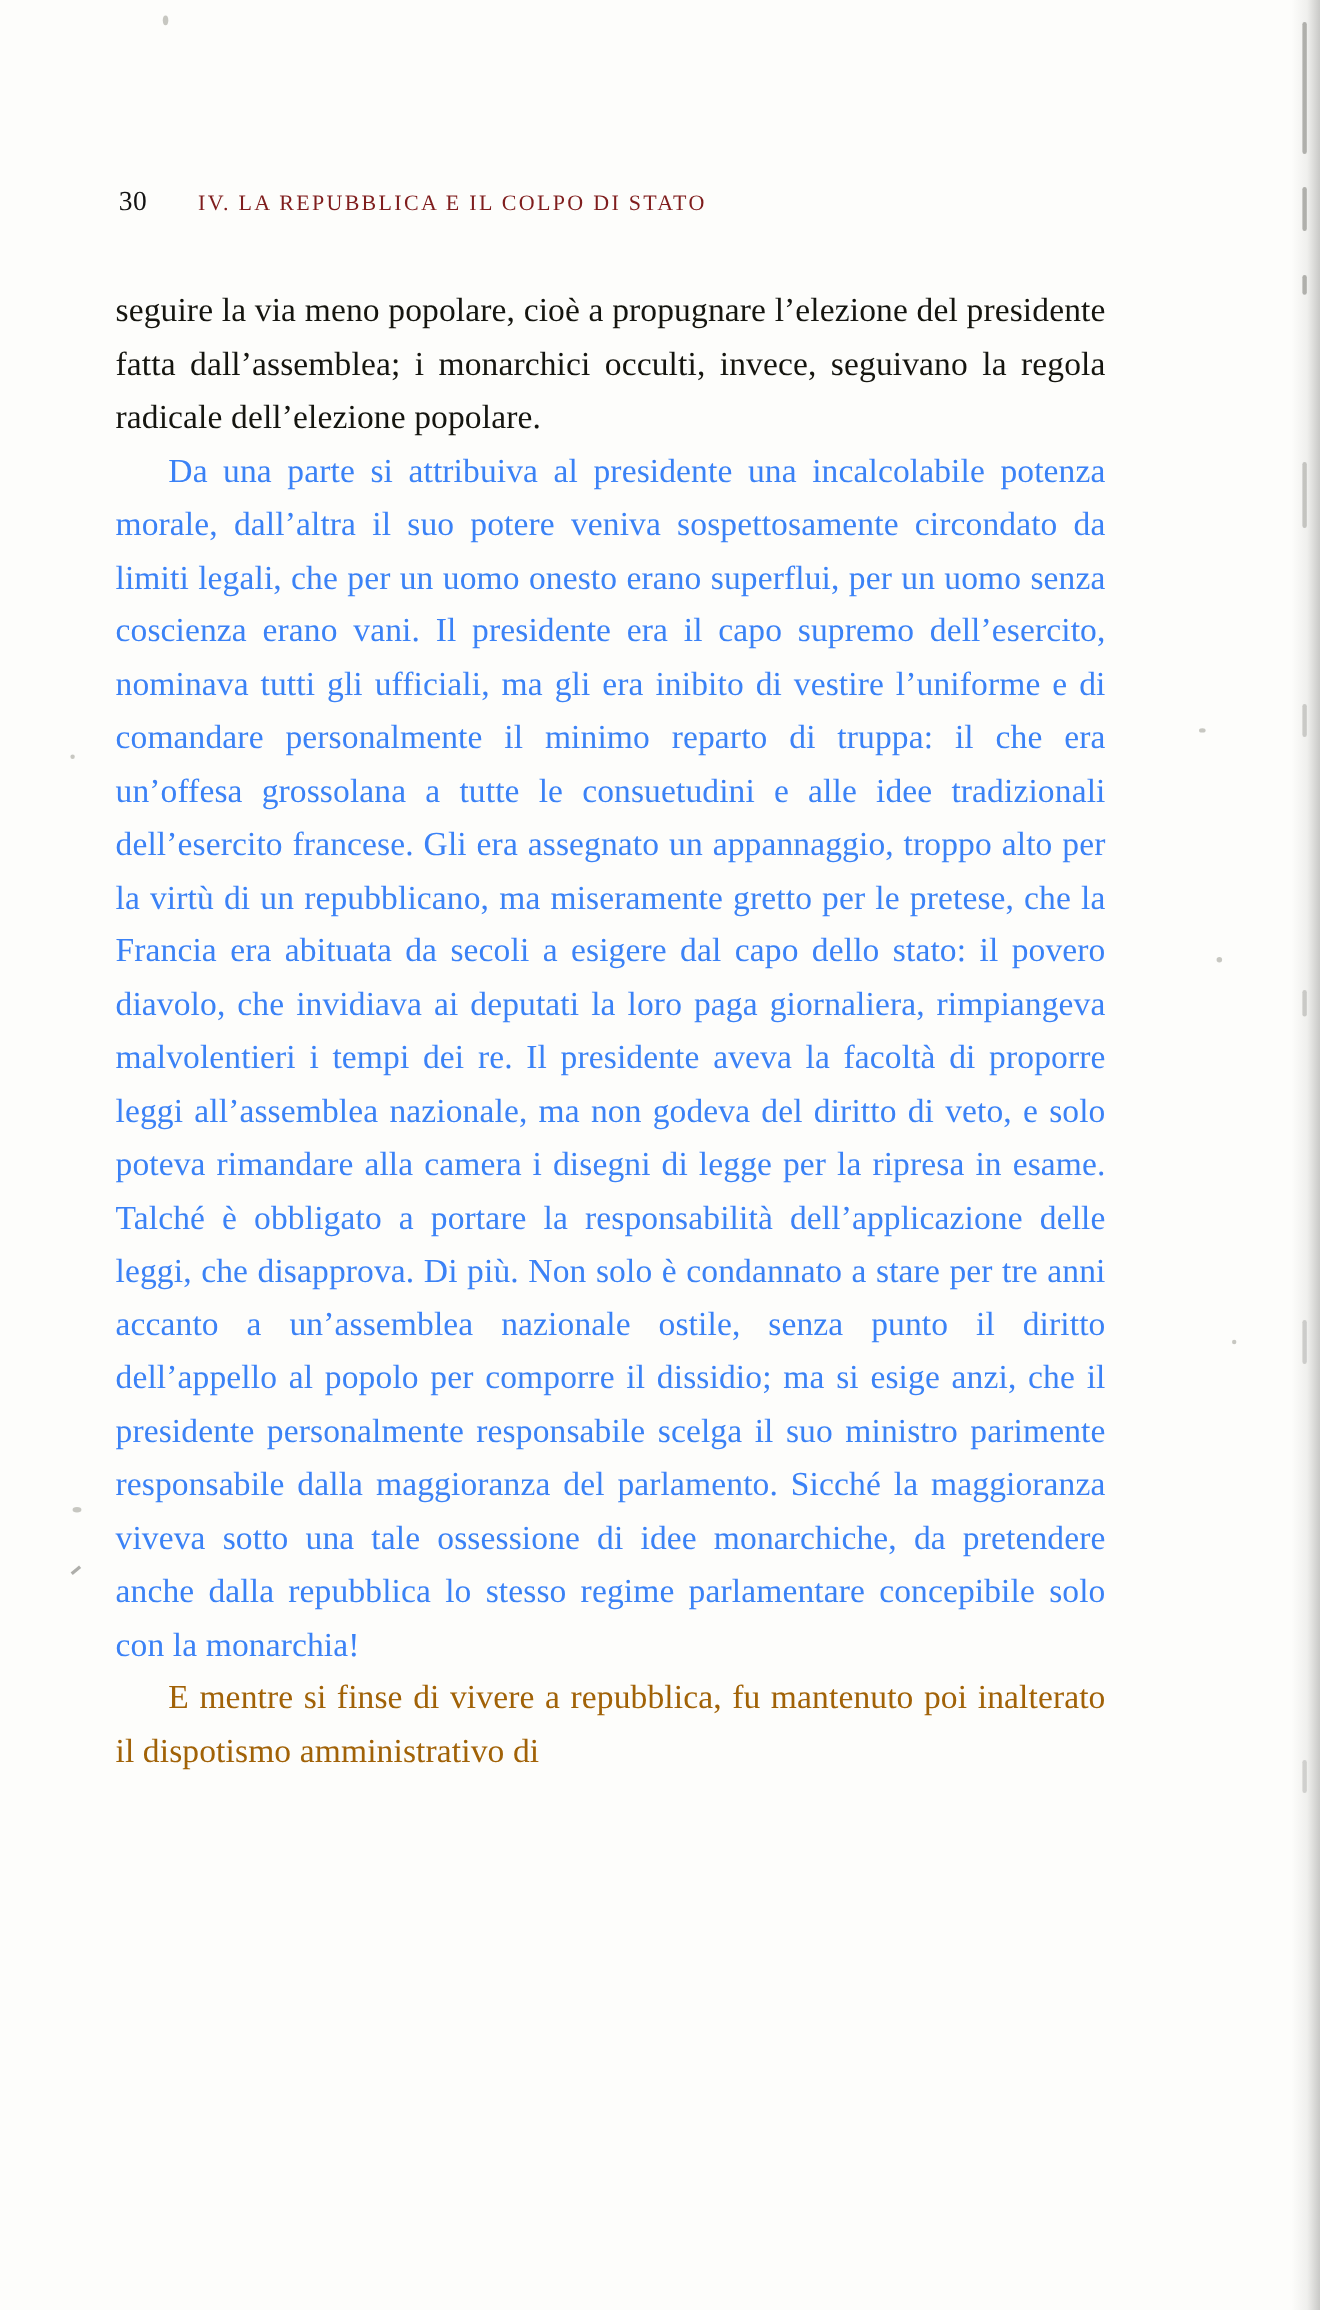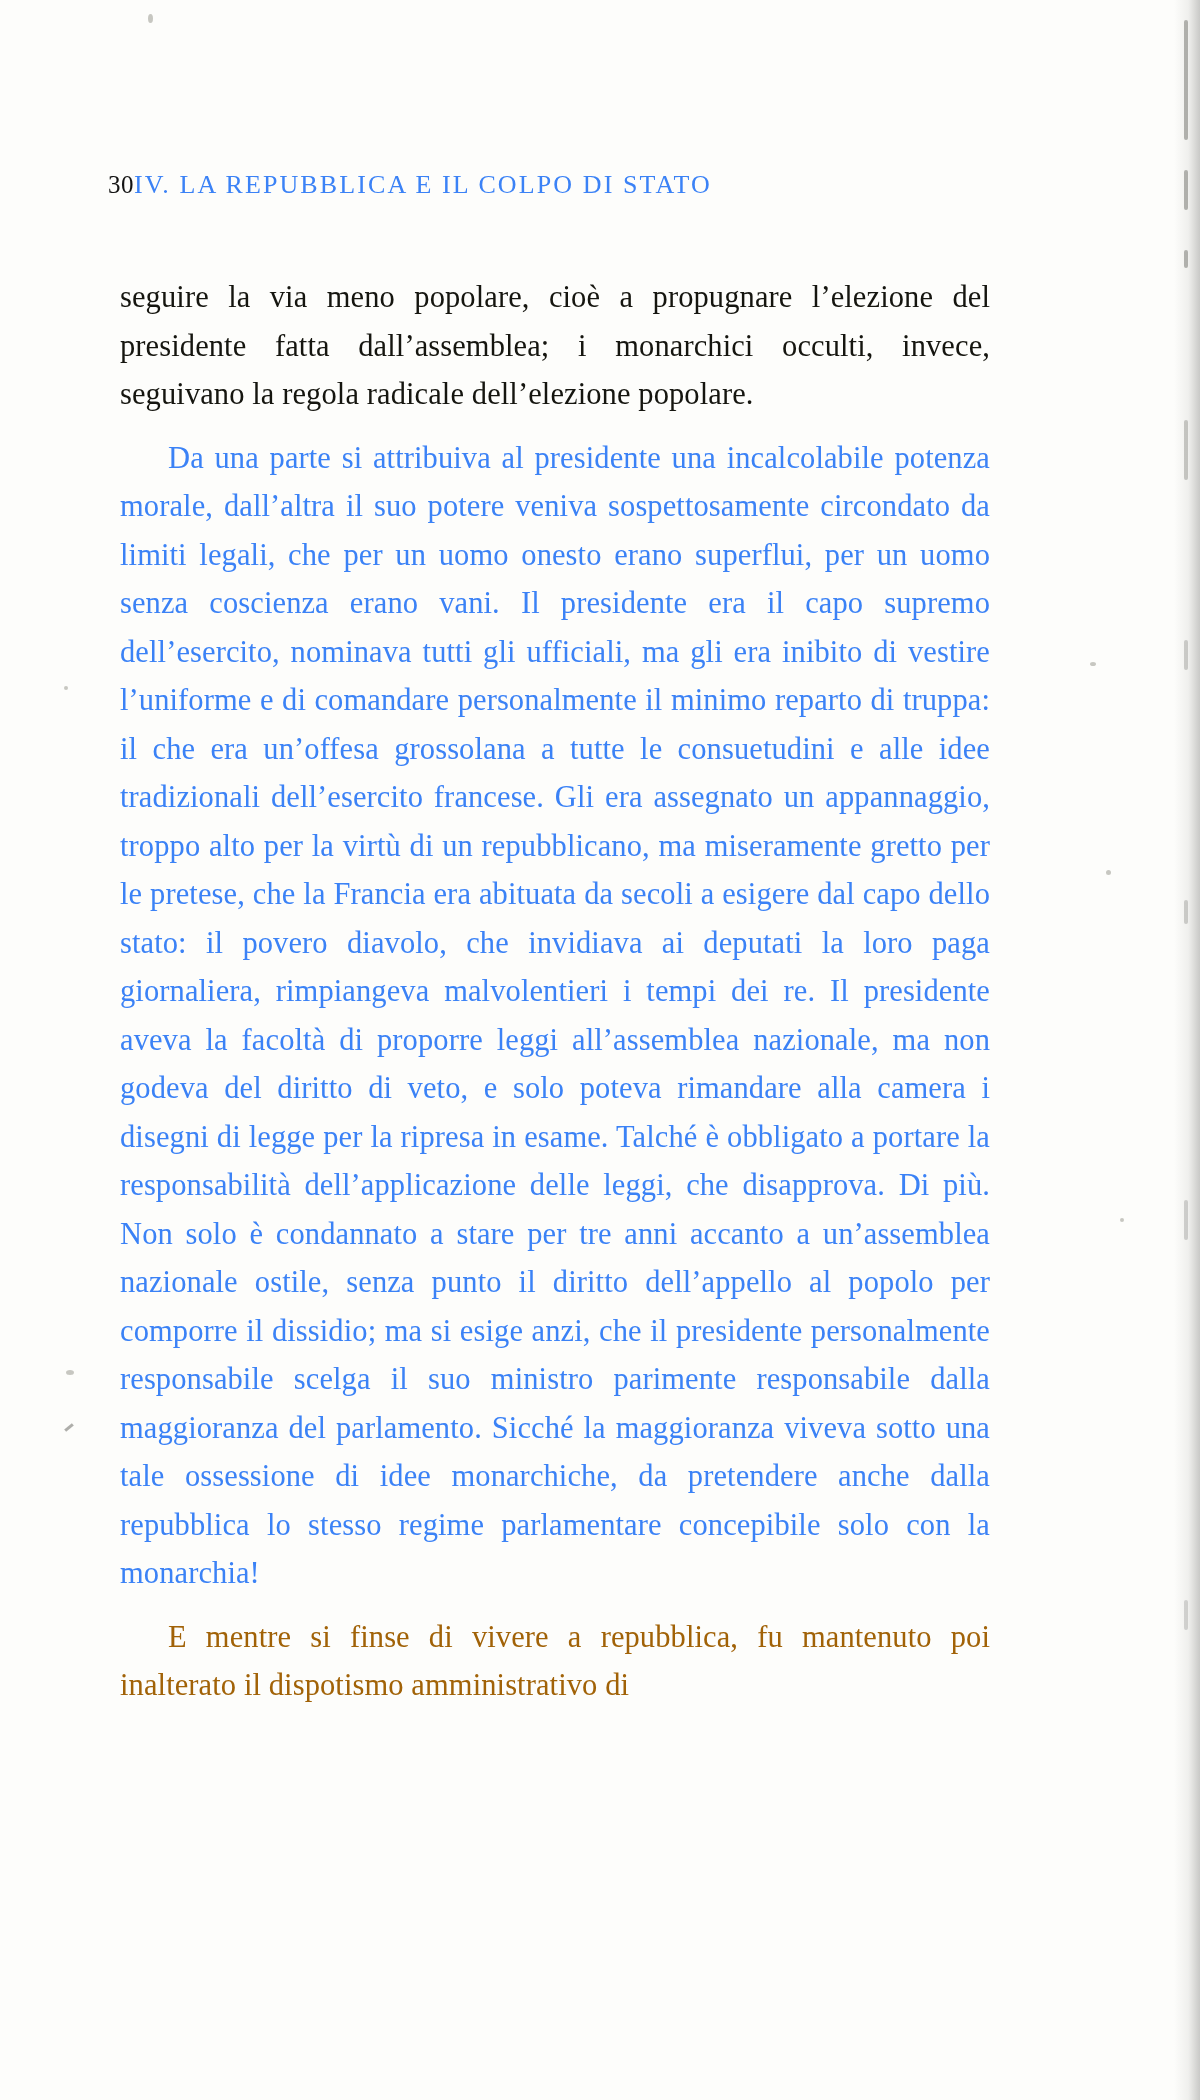--- a/index.html
+++ b/index.html
@@ -60,43 +60,44 @@
     top: 170px;
     width: 960px;
     display: flex;
     align-items: baseline;
   }
   .folio {
     font-size: 25px;
     letter-spacing: .5px;
     font-family: "Liberation Serif", serif;
     color: #131313;
+    margin-right: 46px;
   }
   .head-title {
-    font-size: 26px;
+    font-size: 20px;
     letter-spacing: 2.1px;
-    color: #3b82f6;
+    color: #7f1d1d;
     font-variant: small-caps;
     text-transform: uppercase;
   }
 
   .body-text {
     position: absolute;
     left: 105px;
     top: 258px;
     width: 900px;
     font-size: 30.5px;
     line-height: 48.5px;
     text-align: justify;
     text-justify: inter-word;
     color: #15150f;
     letter-spacing: .1px;
   }
   .body-text p {
-    margin: 15px;
+    margin: 0;
   }
   .body-text p.indent {
     text-indent: 48px;
   }
 
   
   .body-text p:nth-child(2) { color: #3b82f6; }
   .body-text p:nth-child(3) { color: #a16207; }
 
   .margin-tick {

